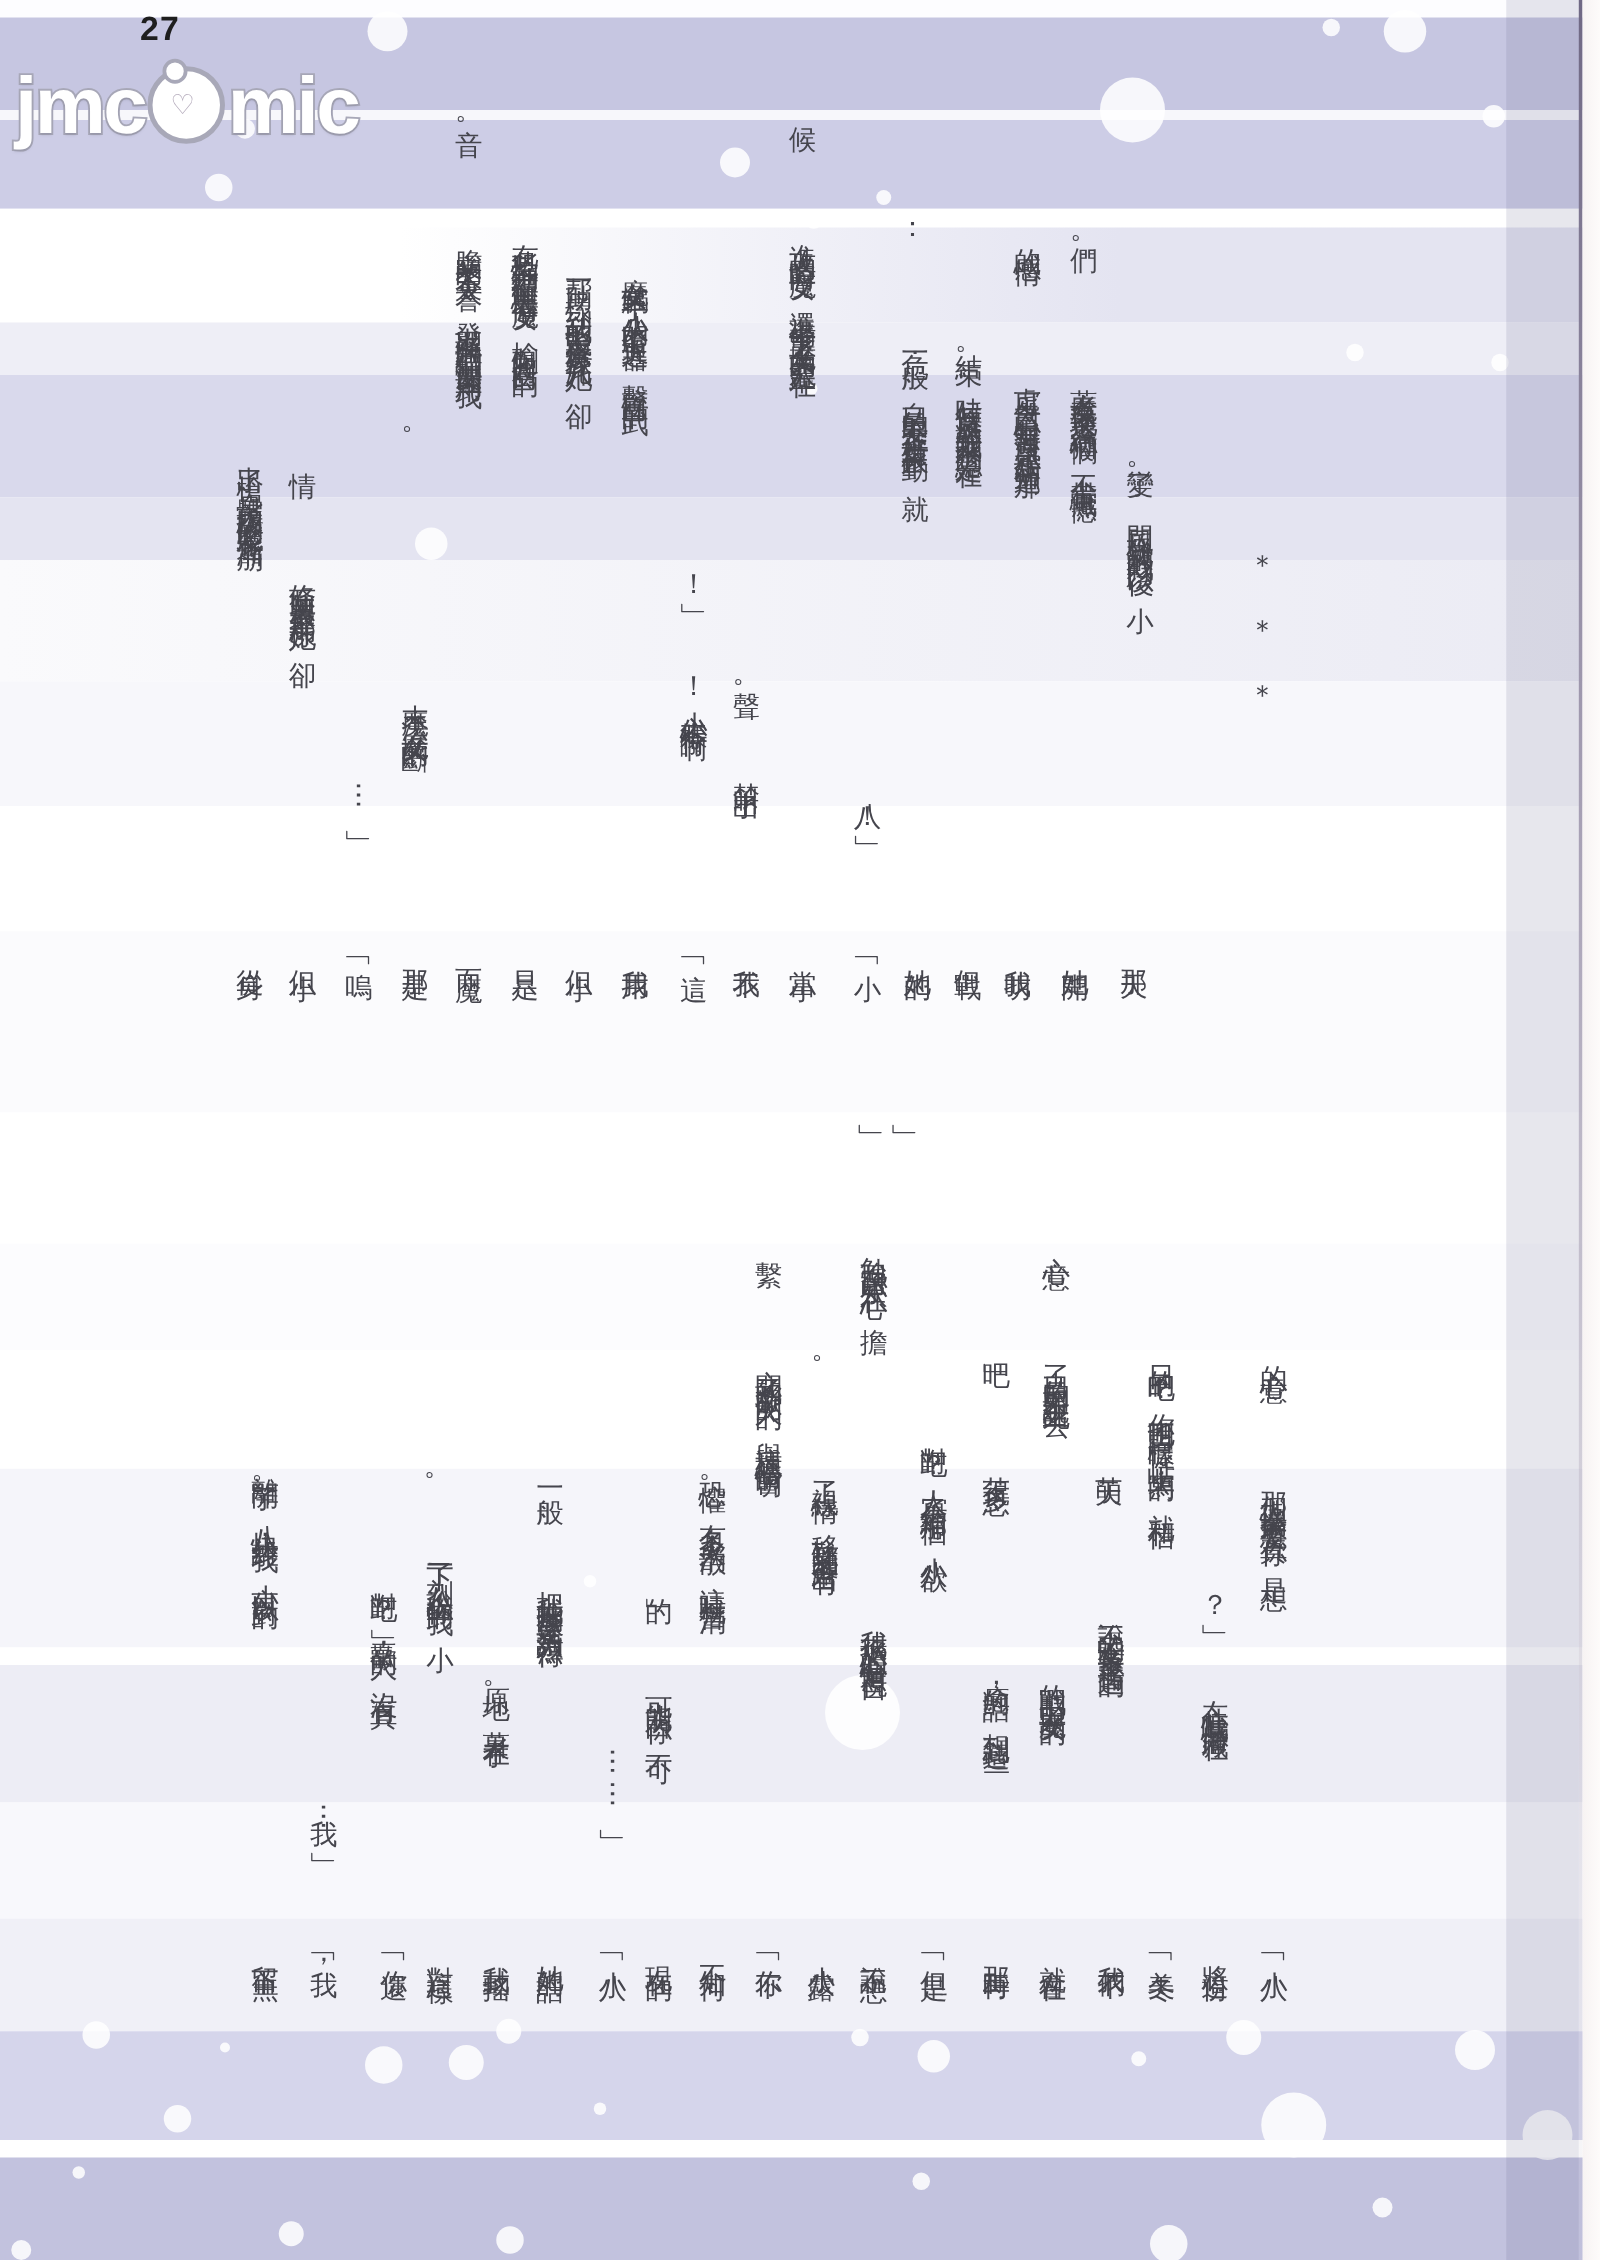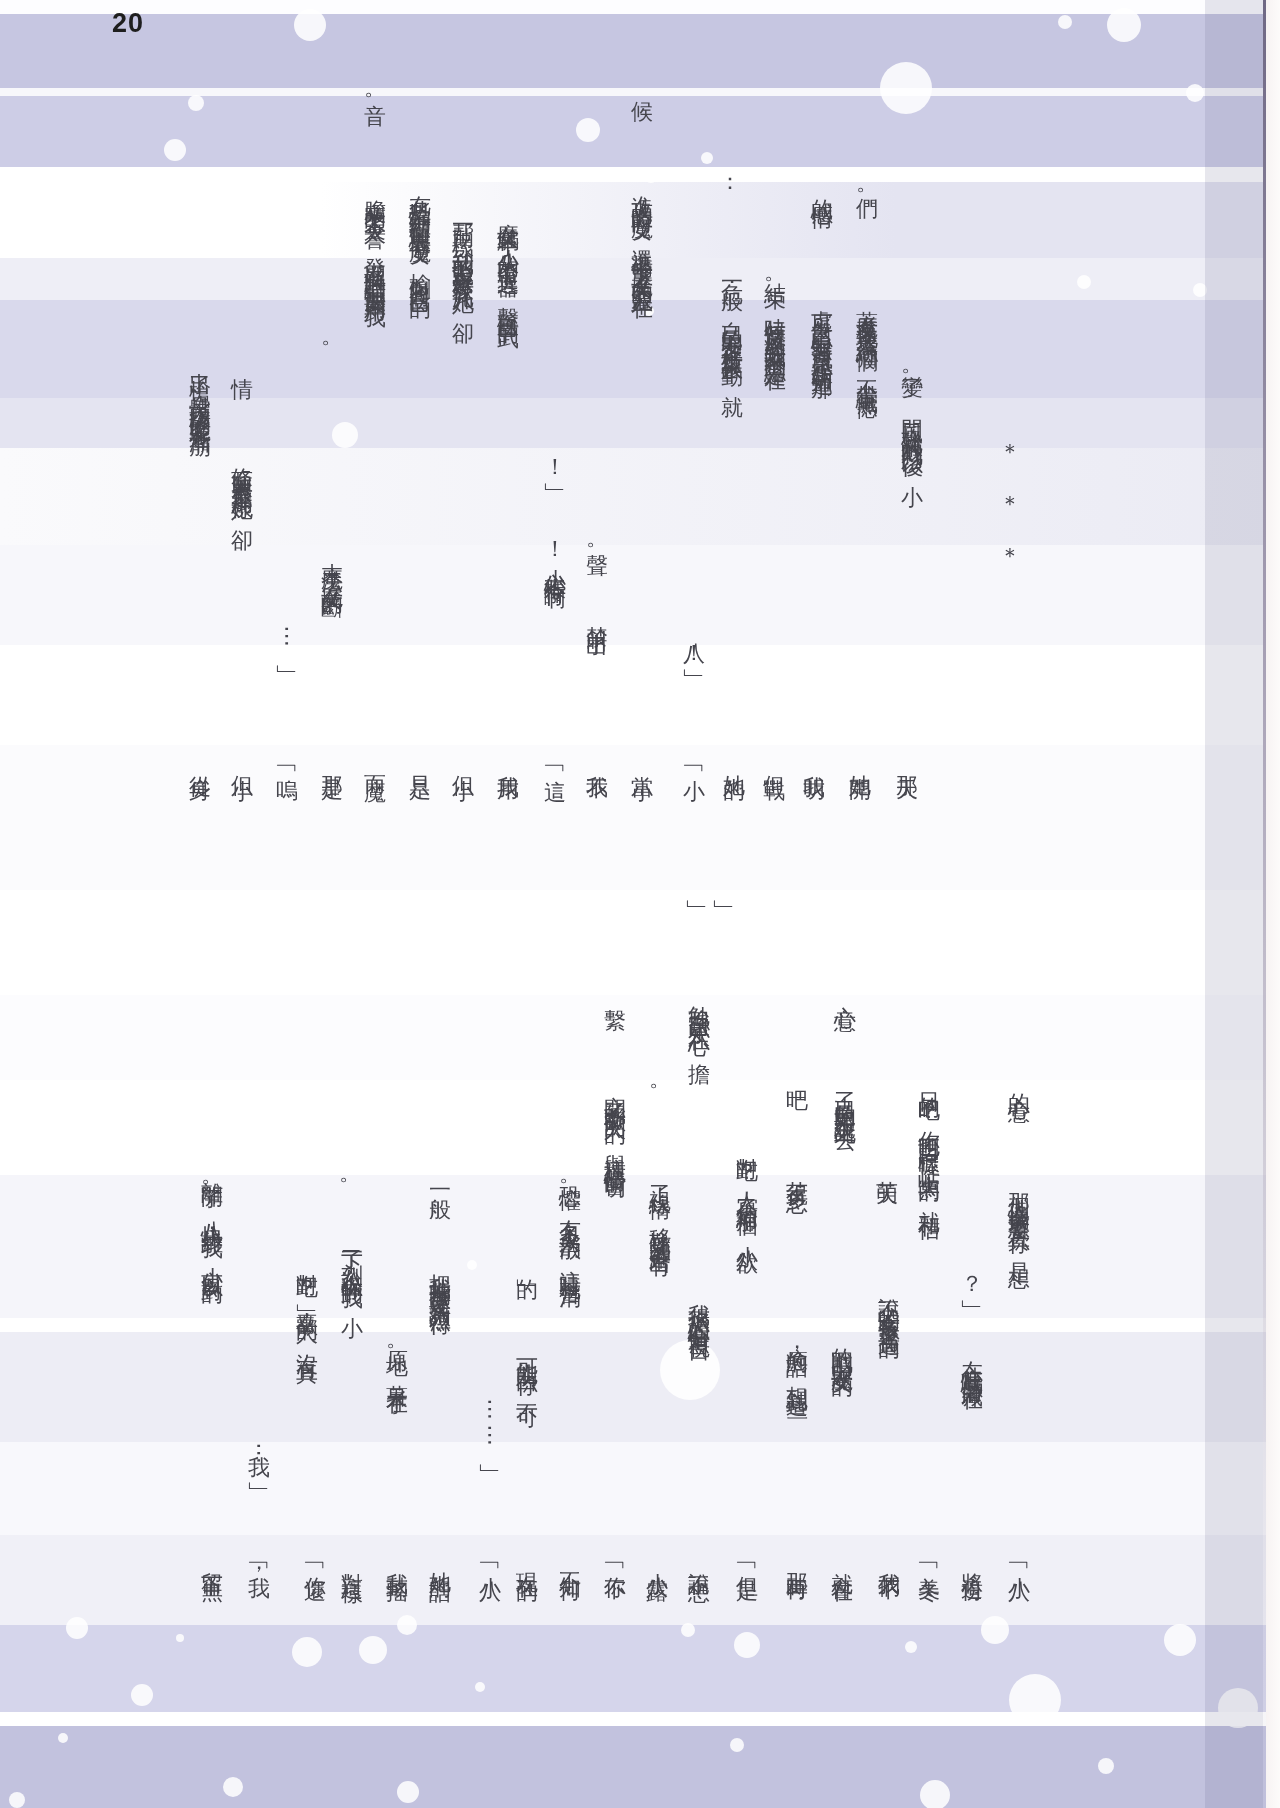--- a/index.html
+++ b/index.html
@@ -131,22 +131,30 @@
       <div class="circle" style="left: 1009px; top: 1674px; height: 52px; width: 52px; opacity: 0.85;"></div>
       <div class="circle" style="left: 223px; top: 1777px; height: 20px; width: 20px; opacity: 0.85;"></div>
       <div class="circle" style="left: 397px; top: 1781px; height: 22px; width: 22px; opacity: 0.85;"></div>
       <div class="circle" style="left: 730px; top: 1738px; height: 14px; width: 14px; opacity: 0.85;"></div>
       <div class="circle" style="left: 1098px; top: 1758px; height: 16px; width: 16px; opacity: 0.85;"></div>
       <div class="circle" style="left: 920px; top: 1780px; height: 30px; width: 30px; opacity: 0.85;"></div>
       <div class="circle" style="left: 9px; top: 1792px; height: 16px; width: 16px; opacity: 0.85;"></div>
       <div class="circle" style="left: 58px; top: 1733px; height: 10px; width: 10px; opacity: 0.85;"></div>
     </div>
 
-  <div id="page-number">20</div>
-
+  <div id="page-number">27</div>
+
+  <div id="watermark">
+    <span>jmc</span>
+    <span class="mascot">
+      <span class="ear"></span>
+      <span class="heart">♡</span>
+    </span>
+    <span>mic</span>
+  </div>
 
   <div id="columns-layer">
       <div class="vcol" style="left: 187px; top: 355px;">出了槍 身體內拔碎的魔彩逐漸崩</div>
       <div class="vcol" style="left: 187px; top: 758px;">從身</div>
       <div class="vcol" style="left: 229px; top: 360px;">情</div>
       <div class="vcol" style="left: 229px; top: 450px;">條面無表還是那樣她，卻</div>
       <div class="vcol" style="left: 229px; top: 758px;">但小</div>
       <div class="vcol" style="left: 274px; top: 625px;">⋯」</div>
       <div class="vcol" style="left: 274px; top: 758px;">「嗚</div>
       <div class="vcol" style="left: 319px; top: 338px;">。</div>

